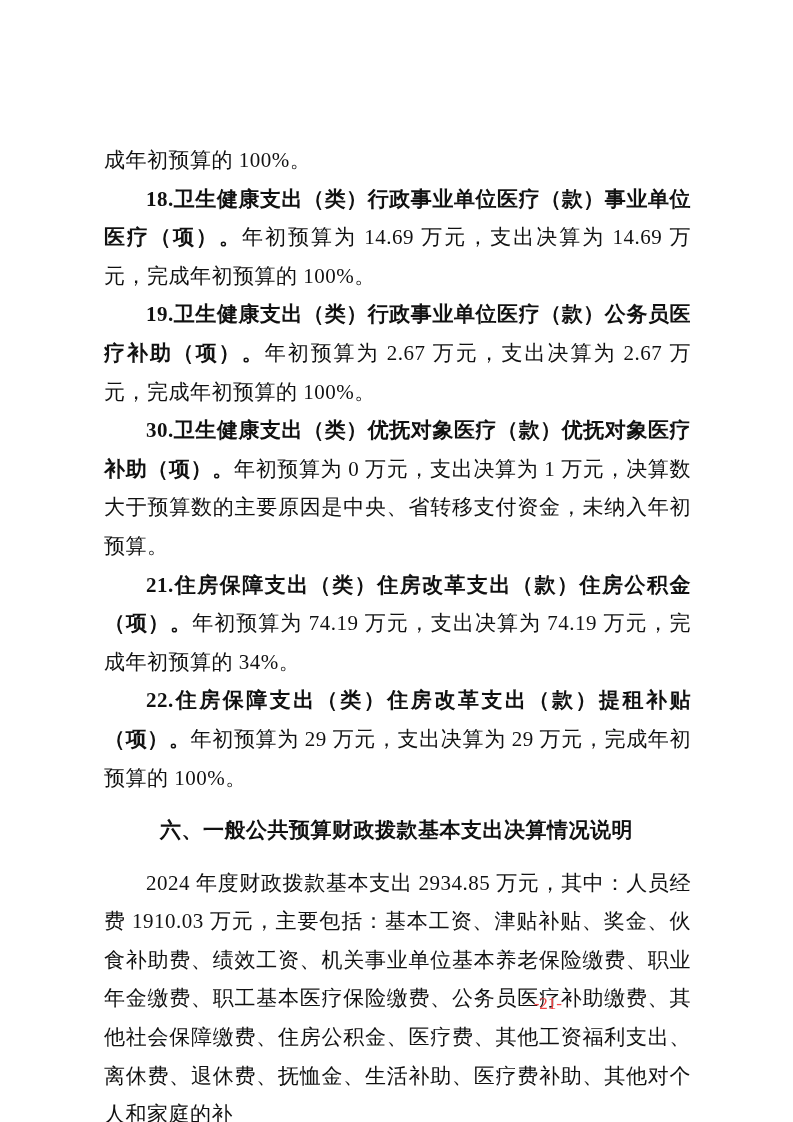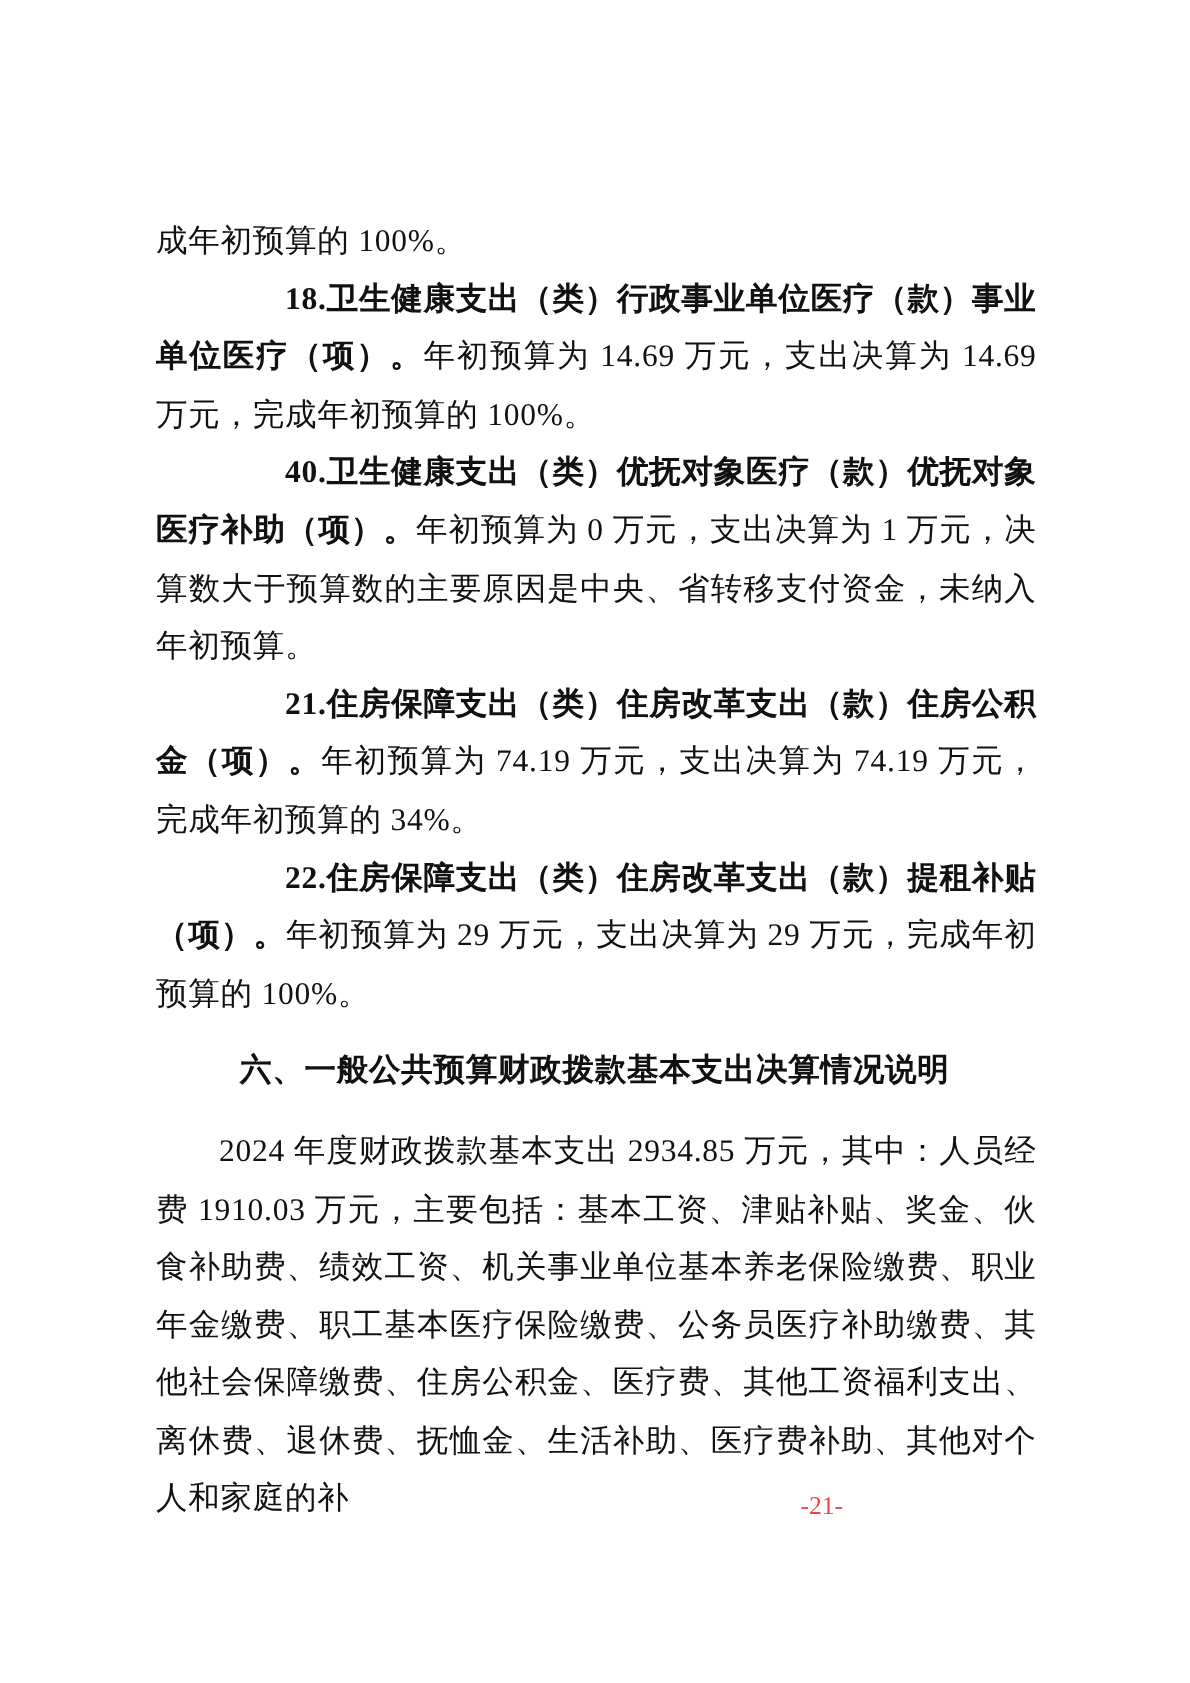--- a/index.html
+++ b/index.html
@@ -35,21 +35,20 @@
     text-align: justify;
     text-justify: inter-character;
     text-indent: 2em;
     letter-spacing: 0.5px;
   }
   p.no-indent {
     text-indent: 0;
   }
   .lead {
     font-weight: bold;
-    margin-left: 44px;
   }
   p.heading {
     margin: 14px;
     padding: 0;
     font-family: "Liberation Sans", "DejaVu Sans", sans-serif;
     font-weight: bold;
     font-size: 21px;
     line-height: 38.6px;
     text-indent: 2em;
     letter-spacing: 0.5px;
@@ -67,22 +66,23 @@
 </head>
 <body>
 
 <div class="page">
   <div class="content">
 
     <p class="body no-indent">成年初预算的 100%。</p>
 
     <p class="body"><span class="lead">18.卫生健康支出（类）行政事业单位医疗（款）事业单位医疗（项）。</span><span>年初预算为 14.69 万元，支出决算为 14.69 万元，完成年初预算的 100%。</span></p>
 
+    <p class="body"><span class="lead">19.卫生健康支出（类）行政事业单位医疗（款）公务员医疗补助（项）。</span><span>年初预算为 2.67 万元，支出决算为 2.67 万元，完成年初预算的 100%。</span></p>
 
-    <p class="body"><span class="lead">40.卫生健康支出（类）优抚对象医疗（款）优抚对象医疗补助（项）。</span><span>年初预算为 0 万元，支出决算为 1 万元，决算数大于预算数的主要原因是中央、省转移支付资金，未纳入年初预算。</span></p>
+    <p class="body"><span class="lead">30.卫生健康支出（类）优抚对象医疗（款）优抚对象医疗补助（项）。</span><span>年初预算为 0 万元，支出决算为 1 万元，决算数大于预算数的主要原因是中央、省转移支付资金，未纳入年初预算。</span></p>
 
     <p class="body"><span class="lead">21.住房保障支出（类）住房改革支出（款）住房公积金（项）。</span><span>年初预算为 74.19 万元，支出决算为 74.19 万元，完成年初预算的 34%。</span></p>
 
     <p class="body"><span class="lead">22.住房保障支出（类）住房改革支出（款）提租补贴（项）。</span><span>年初预算为 29 万元，支出决算为 29 万元，完成年初预算的 100%。</span></p>
 
     <p class="heading">六、一般公共预算财政拨款基本支出决算情况说明</p>
 
     <p class="body">2024 年度财政拨款基本支出 2934.85 万元，其中：人员经费 1910.03 万元，主要包括：基本工资、津贴补贴、奖金、伙食补助费、绩效工资、机关事业单位基本养老保险缴费、职业年金缴费、职工基本医疗保险缴费、公务员医疗补助缴费、其他社会保障缴费、住房公积金、医疗费、其他工资福利支出、离休费、退休费、抚恤金、生活补助、医疗费补助、其他对个人和家庭的补</p>
 
   </div>

